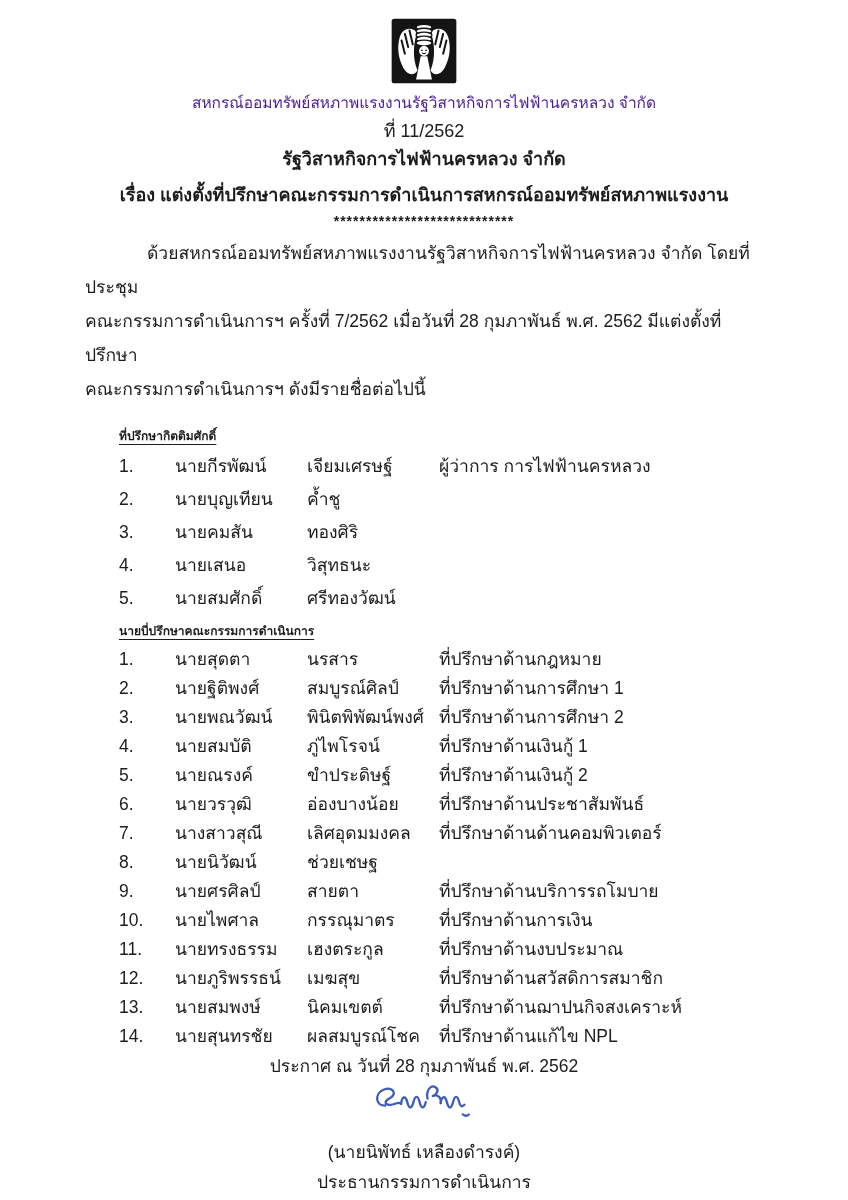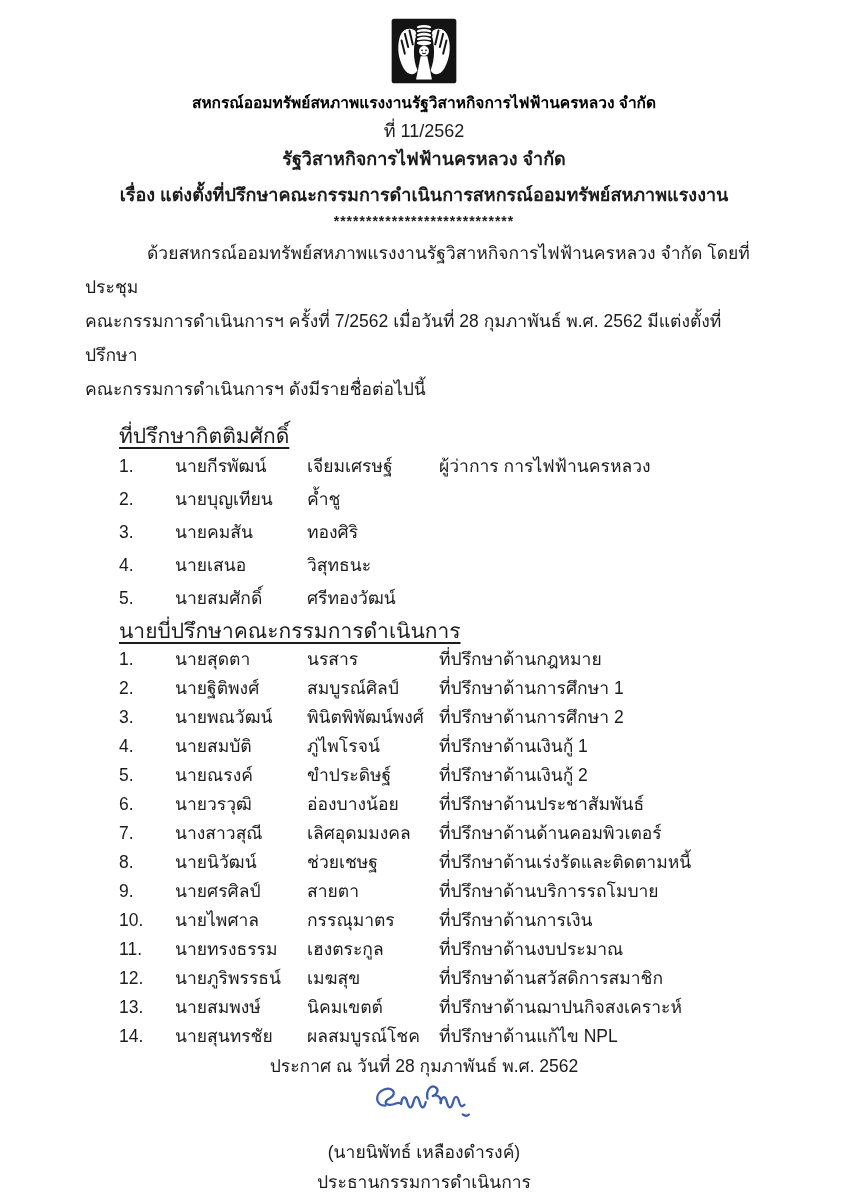--- a/index.html
+++ b/index.html
@@ -2,29 +2,29 @@
 <html><head>
 <meta charset="utf-8">
 <style>
   html,body{margin:0;padding:0;background:#ffffff;}
   .page{
     width:848px;height:1200px;position:relative;overflow:hidden;
     background:#ffffff;color:#1c1c1c;
     font-family:"Liberation Sans",sans-serif;
   }
   .logo{display:block;margin:18px auto 8px auto;width:66px;height:66px;}
-  .org-line{text-align:center;font-size:15.5px;line-height:22px;color:#000000;font-weight:bold;}
+  .org-line{text-align:center;font-size:15.5px;line-height:22px;color:#4c1d95;}
   .doc-type{text-align:center;font-size:27px;font-weight:bold;line-height:36px;margin-top:8px;}
   .doc-no{text-align:center;font-size:18px;line-height:26px;margin-top:4px;}
   .subject{text-align:center;font-size:18px;font-weight:bold;line-height:30px;margin-top:6px;}
   .divider{text-align:center;font-size:14px;font-weight:bold;letter-spacing:1px;line-height:18px;margin-top:2px;}
   .body-para{margin:6px 80px 16px 85px;font-size:17.5px;line-height:34px;}
   .body-line.first{text-indent:62px;}
   .section-heading{
-    margin:2px 0 0 119px;font-size:21px;font-weight:normal;line-height:28px;
+    margin:2px 0 0 119px;font-size:12px;font-weight:bold;line-height:28px;
     text-decoration:underline;text-underline-offset:4px;
   }
   .advisor-list{margin-left:119px;margin-right:50px;font-size:17.5px;}
   .advisor-list .row{display:flex;align-items:baseline;}
   .list-honorary .row{height:33px;line-height:33px;}
   .list-board .row{height:29px;line-height:29px;}
   .c-no{width:27px;flex:0 0 auto;}
   .c-name{width:132px;flex:0 0 auto;margin-left:29px;}
   .c-surname{width:132px;flex:0 0 auto;}
   .c-role{flex:1 1 auto;}
@@ -152,21 +152,20 @@
     <div class="row">
       <span class="c-no">7.</span>
       <span class="c-name">นางสาวสุณี</span>
       <span class="c-surname">เลิศอุดมมงคล</span>
       <span class="c-role">ที่ปรึกษาด้านด้านคอมพิวเตอร์</span>
     </div>
     <div class="row">
       <span class="c-no">8.</span>
       <span class="c-name">นายนิวัฒน์</span>
       <span class="c-surname">ช่วยเชษฐ</span>
-      <span class="c-role">ที่ปรึกษาด้านเร่งรัดและติดตามหนี้</span>
     </div>
     <div class="row">
       <span class="c-no">9.</span>
       <span class="c-name">นายศรศิลป์</span>
       <span class="c-surname">สายตา</span>
       <span class="c-role">ที่ปรึกษาด้านบริการรถโมบาย</span>
     </div>
     <div class="row">
       <span class="c-no">10.</span>
       <span class="c-name">นายไพศาล</span>

